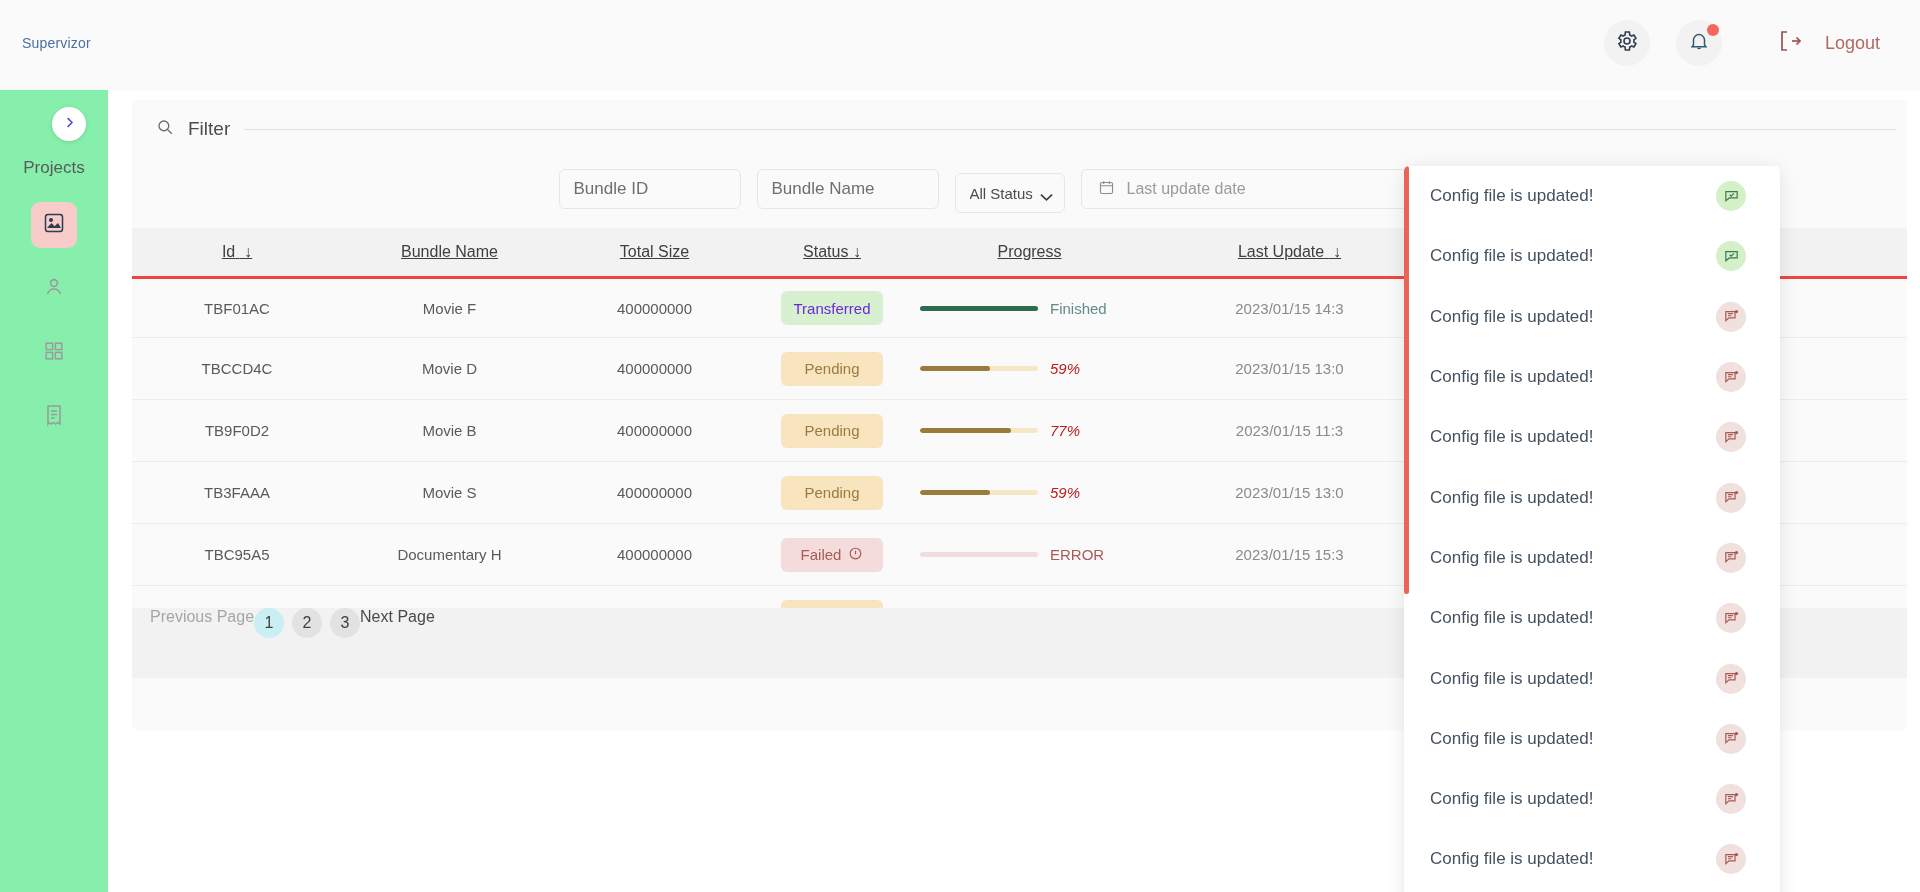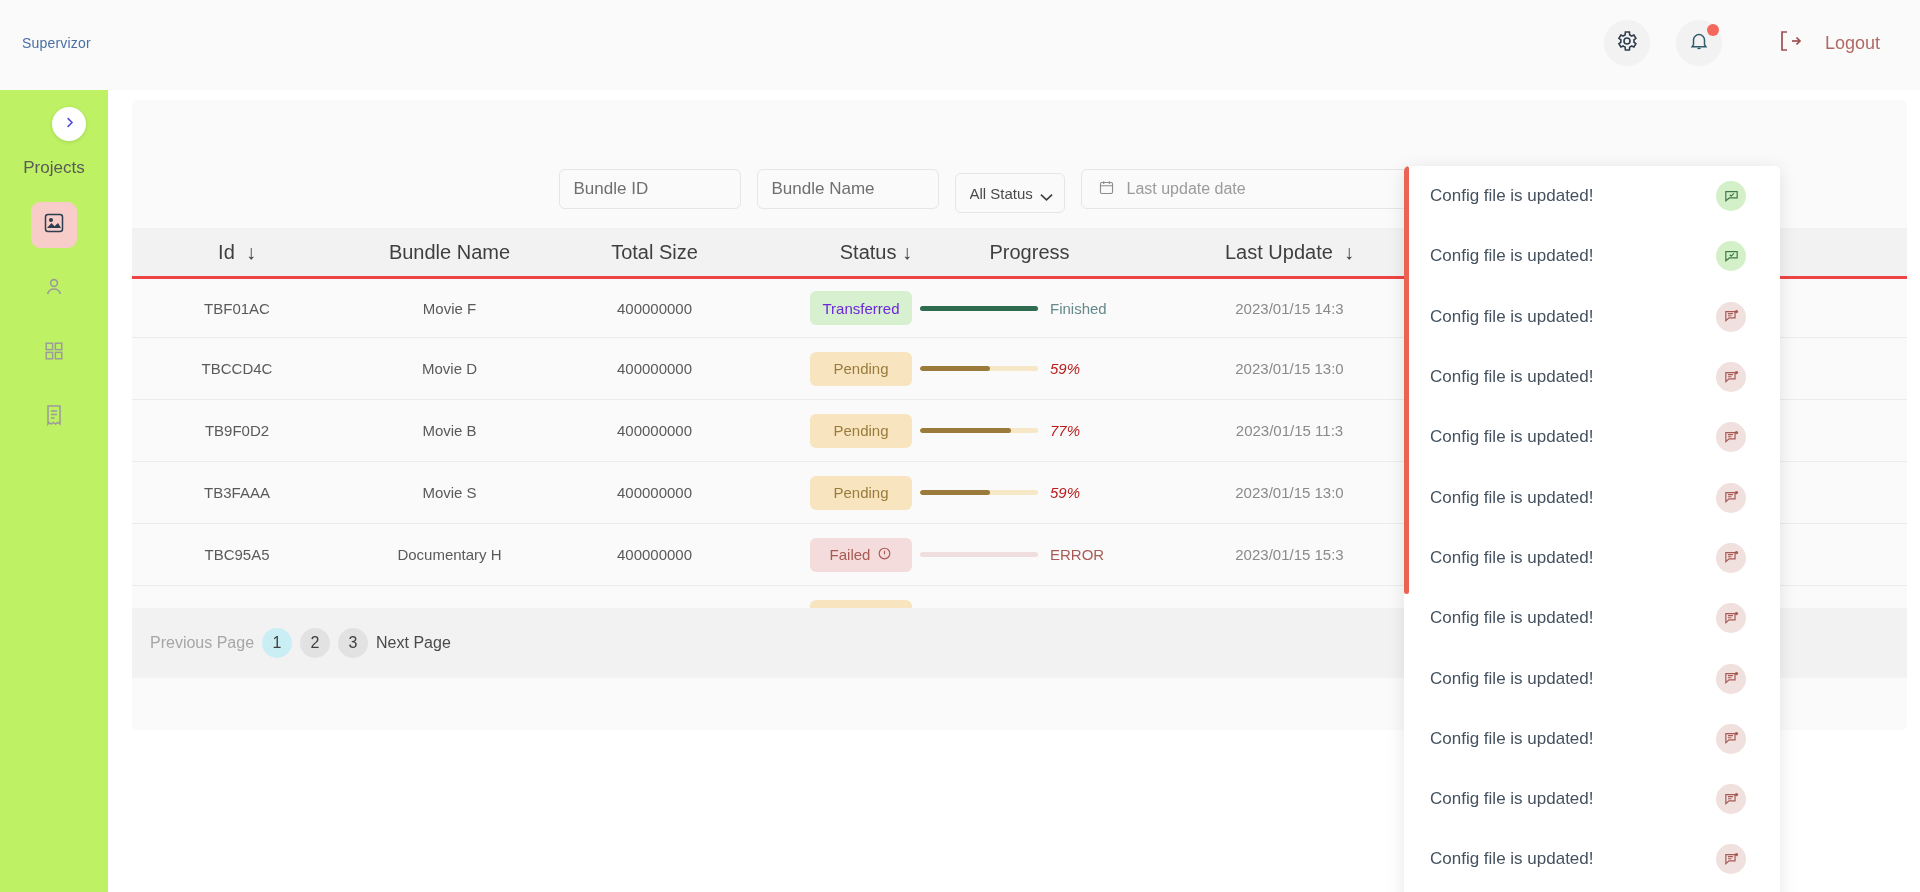--- a/index.html
+++ b/index.html
@@ -47,21 +47,21 @@
   .logout {
     display: flex; align-items: center; gap: 21px;
     margin-left: 30px; cursor: pointer;
   }
   .logout-text { font-size: 18px; color: #b06a63; }
 
   
   .sidebar {
     position: absolute; left: 0; top: 90px;
     width: 124px; height: 802px;
-    background: #bef264;
+    background: #86efac;
   }
   .expand-btn {
     position: absolute; left: 52px; top: 17px;
     width: 34px; height: 34px; border-radius: 50%;
     background: #ffffff; display: flex; align-items: center; justify-content: center;
     box-shadow: 0 1px 4px rgba(0,0,0,.13); cursor: pointer;
   }
   .sidebar-title {
     position: absolute; top: 68px; width: 108px; text-align: center;
     font-size: 17px; color: #5a5a5a;
@@ -122,30 +122,30 @@
     font-size: 16px; color: #4a4a4a; font-family: inherit;
   }
   .date-input::placeholder { color: #9b9b9b; }
 
   
   .table { position: absolute; left: 0; top: 128px; width: 1775px; }
   .thead {
     display: flex; height: 48px; align-items: center;
     background: #f2f2f2;
   }
-  .thead div { font-size: 20px; color: #3f3f3f; text-align: center; }
+  .thead div { font-size: 16px; color: #3f3f3f; text-align: center; text-decoration: underline; }
   .trow {
     display: flex; height: 62px; align-items: center;
     background: #fafafa; border-bottom: 1px solid #ececec;
   }
   .trow:first-of-type { border-top: 3px solid #ef4444; }
   .c-id     { width: 210px; text-align: center; font-size: 15px; color: #5a5a5a; }
   .c-name   { width: 215px; text-align: center; font-size: 15px; color: #5a5a5a; }
   .c-size   { width: 195px; text-align: center; font-size: 15px; color: #5a5a5a; }
-  .c-status { width: 160px; display: flex; justify-content: flex-end; }
+  .c-status { width: 160px; display: flex; justify-content: center; }
   .c-prog   { width: 235px; display: flex; align-items: center; gap: 12px; padding-left: 8px; }
   .c-date   { width: 285px; text-align: center; font-size: 15px; color: #8a8a8a; }
   .c-act    { flex: 1; display: flex; justify-content: center; gap: 8px; }
 
   .badge {
     min-width: 102px; height: 34px; border-radius: 6px;
     display: flex; align-items: center; justify-content: center; gap: 7px;
     font-size: 15px; padding: 0 12px;
   }
   .badge.transferred { background: #d6f0d0; color: #6d28d9; }
@@ -168,21 +168,21 @@
     width: 32px; height: 30px; border-radius: 5px; border: none;
     display: flex; align-items: center; justify-content: center; cursor: pointer;
   }
   .act-btn.retry  { background: #ccccf5; }
   .act-btn.cancel { background: #f7e2bd; }
   .act-btn.start  { background: #cdebc9; }
 
   
   .pager {
     position: absolute; left: 0; top: 508px; width: 1775px; height: 70px;
-    display: flex; align-items: center; gap: 8px; padding-left: 18px;
+    display: flex; gap: 0; padding-left: 18px;
     background: #f2f2f2;
   }
   .pg-text { font-size: 16px; cursor: pointer; }
   .pg-prev { color: #a6a6a6; }
   .pg-next { color: #4a4a4a; }
   .pg-num {
     width: 30px; height: 30px; border-radius: 50%;
     display: flex; align-items: center; justify-content: center;
     font-size: 16px; color: #3f3f3f; background: #e2e2e2; cursor: pointer;
   }
@@ -298,20 +298,30 @@
           <path d="M9 8h6M9 11.5h6M9 15h3.5"></path>
         </svg>
       </span>
     </div>
   </div>
 </div>
 
 <div class="main">
   <div class="panel">
 
+    <div class="filter-head">
+      <span>
+        <svg width="18" height="18" viewBox="0 0 24 24" fill="none" stroke="#6b6b6b" stroke-width="1.8">
+          <circle cx="10.5" cy="10.5" r="6.5"></circle>
+          <path d="M15.5 15.5L21 21"></path>
+        </svg>
+      </span>
+      <span class="filter-label">Filter</span>
+      <span class="filter-rule"></span>
+    </div>
 
     <div class="filter-row">
       <input class="f-input" placeholder="Bundle ID" style="">
       <input class="f-input" placeholder="Bundle Name" style="">
 
       <div class="select-wrap">
         <select class="f-select">
           <option>All Status</option>
         </select>
         <span class="select-chevron">

